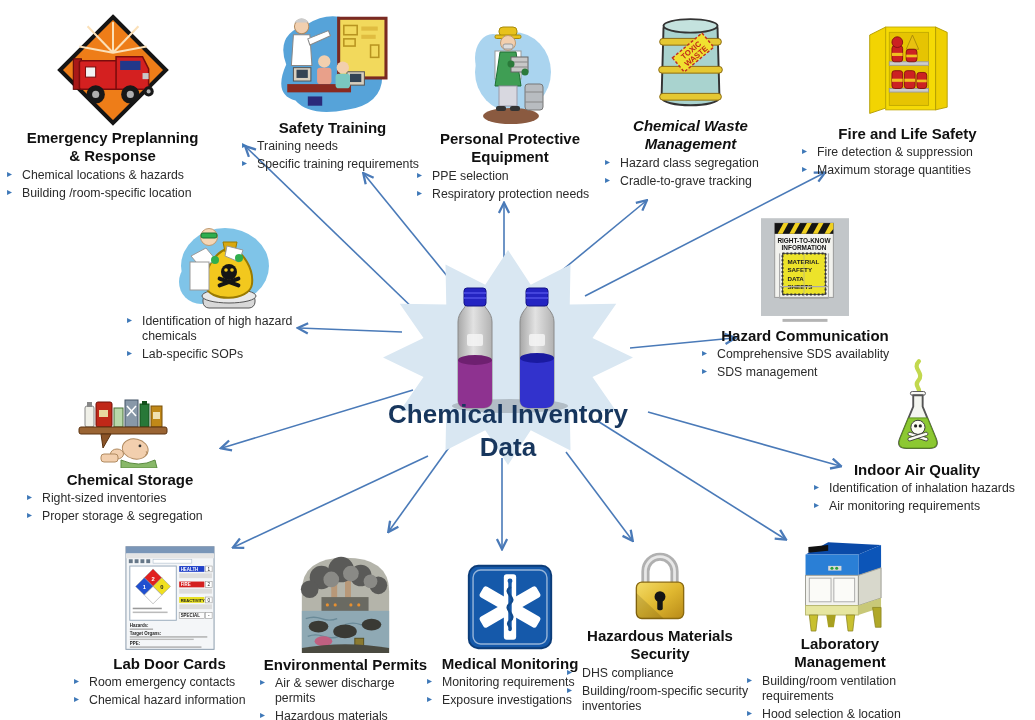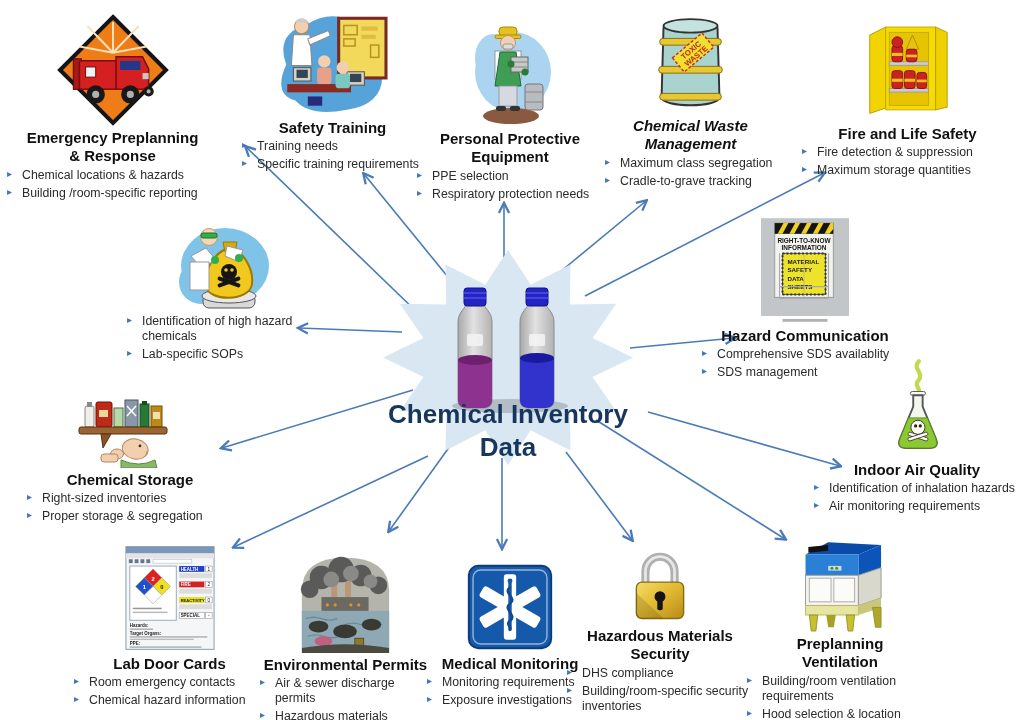--- a/index.html
+++ b/index.html
@@ -111,21 +111,21 @@
           <circle cx="38" cy="79" r="3.5" fill="#b0b0b0"></circle>
         <circle cx="72" cy="79" r="9" fill="#181818"></circle>
           <circle cx="72" cy="79" r="3.5" fill="#b0b0b0"></circle>
         <circle cx="90" cy="76" r="5" fill="#181818"></circle>
           <circle cx="90" cy="76" r="2" fill="#b0b0b0"></circle>
       </svg>
     </div>
     <div class="title t-narrow185">Emergency Preplanning &amp; Response</div>
     <ul class="bullets">
       <li><span class="bm">▸</span><span>Chemical locations &amp; hazards</span></li>
-      <li><span class="bm">▸</span><span>Building /room-specific reporting</span></li>
+      <li><span class="bm">▸</span><span>Building /room-specific location</span></li>
     </ul>
   </div>
 
   <div class="node" style="left:240px;top:8px;width:185px;">
     <div class="icon">
       <svg width="125" height="108" viewBox="0 0 120 105">
         <path d="M15,55 Q4,25 35,16 Q60,0 86,16 Q116,26 108,60 Q112,93 74,99 Q38,106 24,90 Q2,84 15,55 Z" fill="#56a3d9"></path>
         <rect x="66" y="10" width="46" height="58" fill="#f2d95c" stroke="#7a2a22" stroke-width="3"></rect>
         <rect x="71" y="17" width="13" height="9" fill="none" stroke="#b89420" stroke-width="1.5"></rect>
         <rect x="71" y="30" width="11" height="7" fill="none" stroke="#b89420" stroke-width="1.5"></rect>
@@ -197,21 +197,21 @@
         <rect x="10" y="84" width="64" height="7" rx="3.5" fill="#e5c832" stroke="#8a6a10"></rect>
         <g transform="rotate(-40 45 42)">
           <rect x="25" y="32" width="40" height="19" fill="#f0e030" stroke="#c03020" stroke-width="1.5" stroke-dasharray="3,2"></rect>
           <text x="45" y="41" text-anchor="middle" font-size="8" font-weight="bold" fill="#c02818">TOXIC</text>
           <text x="45" y="49" text-anchor="middle" font-size="8" font-weight="bold" fill="#c02818">WASTE</text>
         </g>
       </svg>
     </div>
     <div class="title t-narrow155">Chemical Waste Management</div>
     <ul class="bullets">
-      <li><span class="bm">▸</span><span>Maximum class segregation</span></li>
+      <li><span class="bm">▸</span><span>Hazard class segregation</span></li>
       <li><span class="bm">▸</span><span>Cradle-to-grave tracking</span></li>
     </ul>
   </div>
 
   <div class="node" style="left:800px;top:14px;width:215px;">
     <div class="icon">
       <svg width="98" height="108" viewBox="0 0 110 110">
         <polygon points="12,18 30,9 30,100 12,106" fill="#f2d402" stroke="#b09a00"></polygon>
         <rect x="30" y="9" width="56" height="93" fill="#f5da05" stroke="#c0a800"></rect>
         <rect x="34" y="15" width="44" height="82" fill="#e6c402" stroke="#c0a800"></rect>
@@ -530,20 +530,20 @@
         <rect x="20" y="51" width="23" height="25" fill="#fbfbf8" stroke="#aaaaaa"></rect>
         <rect x="46" y="51" width="22" height="25" fill="#fbfbf8" stroke="#aaaaaa"></rect>
         <rect x="16" y="80" width="56" height="10" fill="#e6e6a0" stroke="#b8b870"></rect>
         <polygon points="72,80 96,72 96,82 72,90" fill="#c8c878"></polygon>
         <polygon points="20,90 29,90 27,107 22,107" fill="#c8c030" stroke="#8a8420" stroke-width="0.8"></polygon>
         <polygon points="59,90 68,90 66,107 61,107" fill="#c8c030" stroke="#8a8420" stroke-width="0.8"></polygon>
         <polygon points="38,90 48,90 46,103 40,103" fill="#a8a020"></polygon>
         <polygon points="87,82 96,82 96,103 90,103" fill="#b0a828" stroke="#8a8420" stroke-width="0.8"></polygon>
       </svg>
     </div>
-    <div class="title t-narrow120">Preplanning Ventilation</div>
+    <div class="title t-narrow120">Laboratory Management</div>
     <ul class="bullets">
       <li><span class="bm">▸</span><span>Building/room ventilation requirements</span></li>
       <li><span class="bm">▸</span><span>Hood selection &amp; location</span></li>
     </ul>
   </div>
 
 </div>
 
 </body></html>

